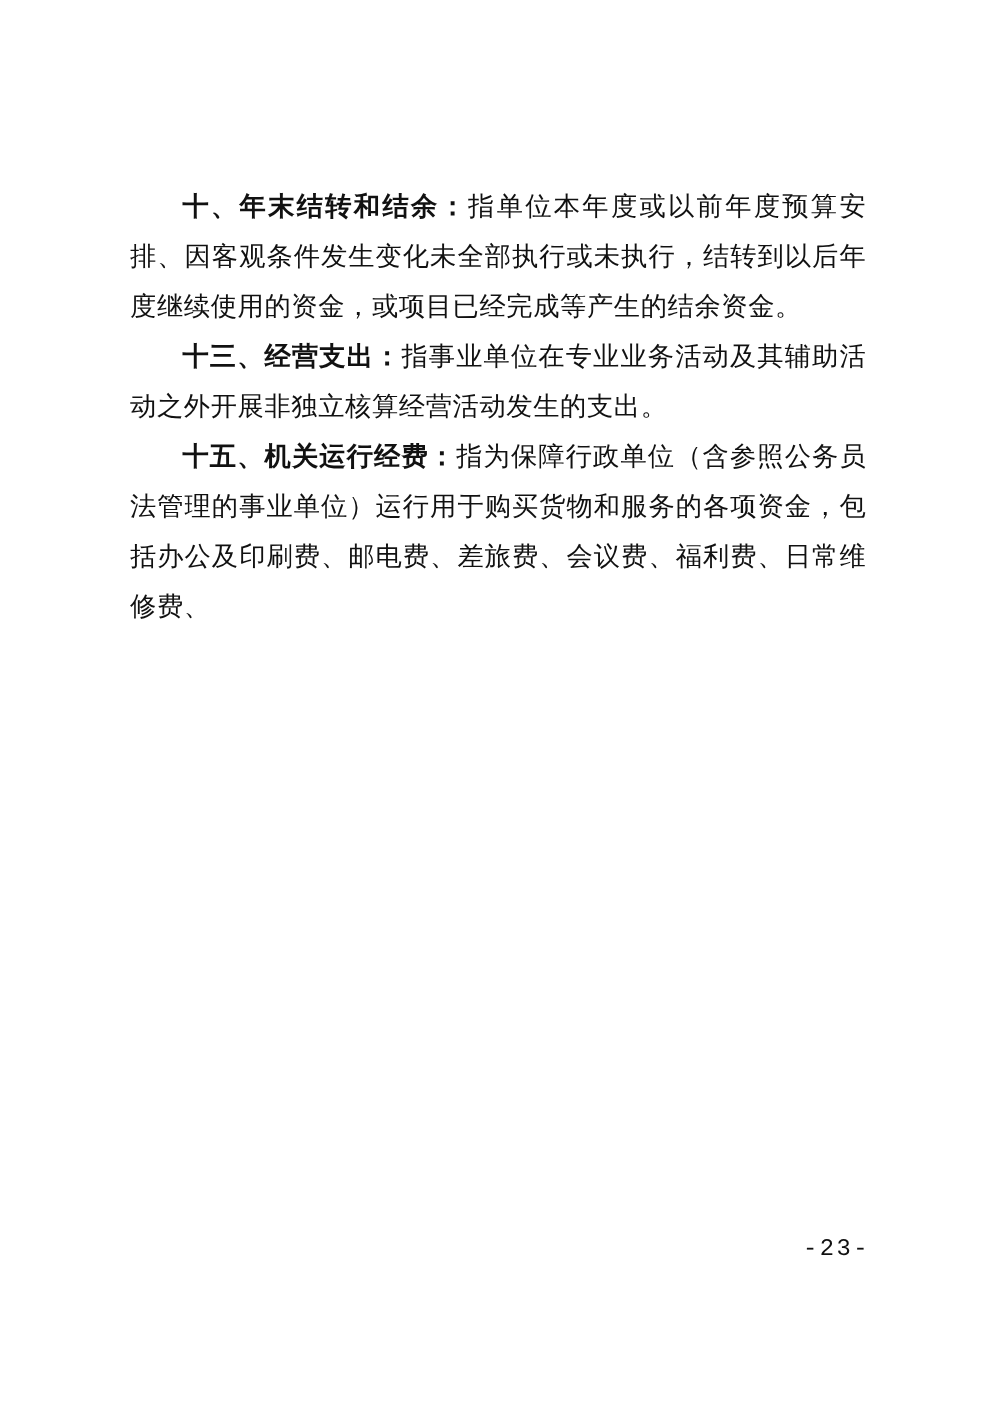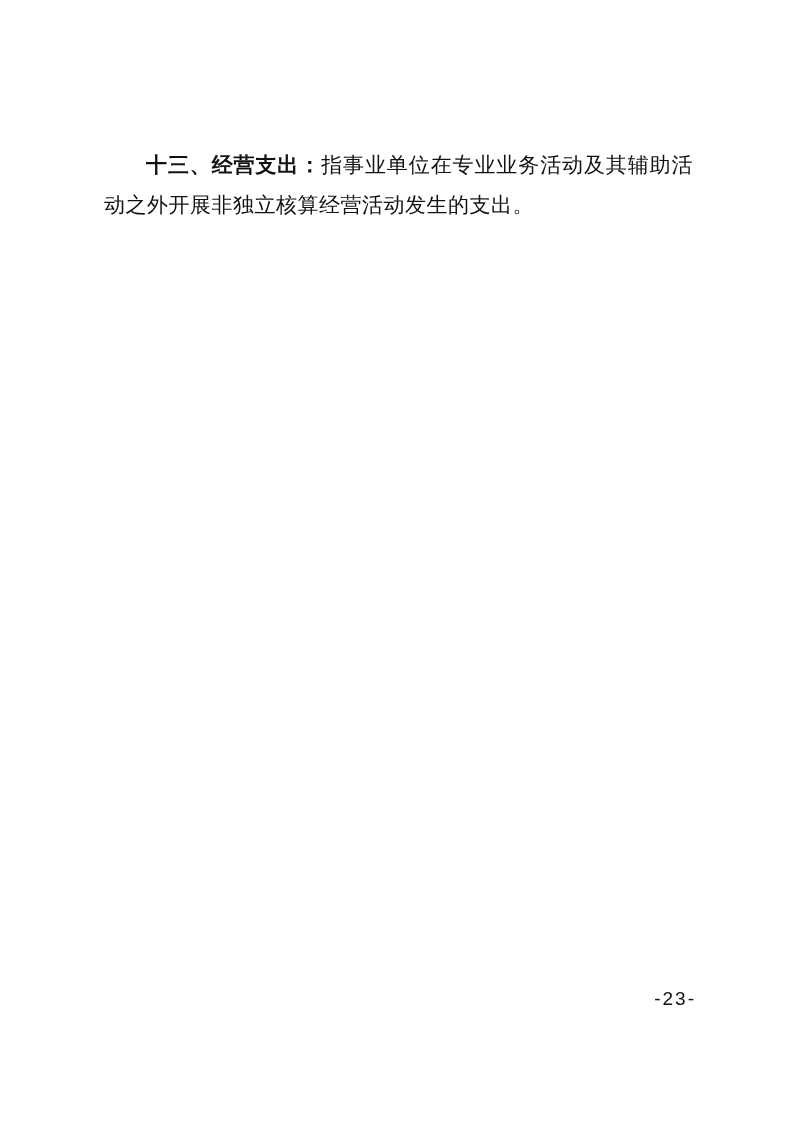--- a/index.html
+++ b/index.html
@@ -31,31 +31,33 @@
   }
   p.para .term {
     font-weight: bold;
   }
   .page-number {
     position: absolute;
     top: 988px;
     right: 97px;
     font-size: 19px;
     letter-spacing: 2px;
-    font-family: Liberation Sans, sans-serif;
+    font-family: Liberation Mono, monospace;
     color: #111111;
     white-space: nowrap;
   }
 </style>
 </head>
 <body>
 
 <div class="page">
   <div class="content" id="paragraphs">
+  <p class="para"><span class="term">十、年末结转和结余：</span><span class="def">指单位本年度或以前年度预算安排、因客观条件发生变化未全部执行或未执行，结转到以后年度继续使用的资金，或项目已经完成等产生的结余资金。</span></p>
 
 
 
   <p class="para"><span class="term">十三、经营支出：</span><span class="def">指事业单位在专业业务活动及其辅助活动之外开展非独立核算经营活动发生的支出。</span></p>
 
 
+  <p class="para"><span class="term">十五、机关运行经费：</span><span class="def">指为保障行政单位（含参照公务员法管理的事业单位）运行用于购买货物和服务的各项资金，包括办公及印刷费、邮电费、差旅费、会议费、福利费、日常维修费、</span></p>
 </div>
   <div class="page-number">-23-</div>
 </div>
 
 </body></html>

